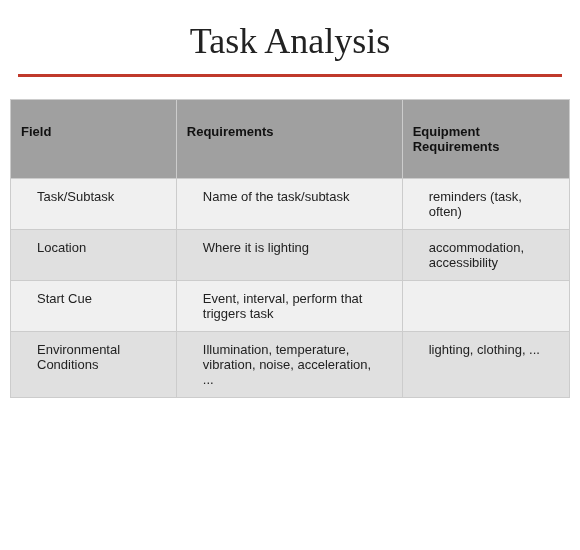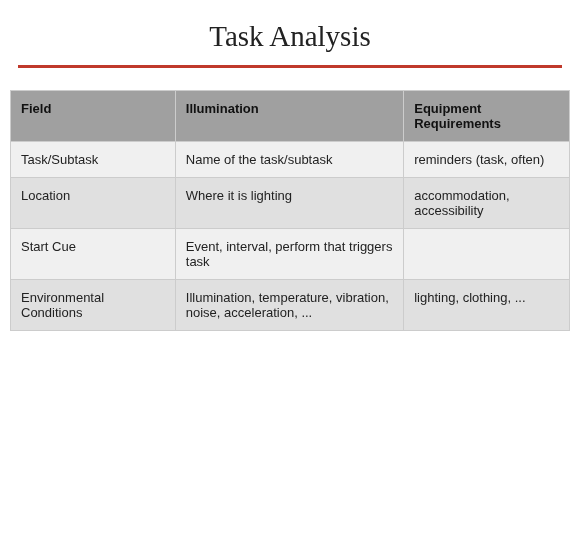--- a/index.html
+++ b/index.html
@@ -10,21 +10,21 @@
       min-height: 550px;
       padding: 0;
     }
 
     .header-section {
       padding: 20px 10px 10px 10px;
       text-align: center;
     }
 
     .page-title {
-      font-size: 29px;
+      font-size: 36px;
       font-weight: normal;
       color: #222;
       font-family: Georgia, serif;
       margin-bottom: 12px;
     }
 
     .title-underline {
       height: 3px;
       background: linear-gradient(to right, #c0392b 0%, #c0392b 100%);
       margin: 0 8px 0 8px;
@@ -39,38 +39,38 @@
       width: 100%;
       border-collapse: collapse;
       font-size: 13px;
     }
 
     thead tr {
       background-color: #a0a0a0;
     }
 
     thead th {
-      padding: 10px 10px;
+      padding: 24px 10px;
       text-align: left;
       font-weight: bold;
       color: #111;
       vertical-align: top;
       border: 1px solid #ccc;
     }
 
     tbody tr:nth-child(odd) {
       background-color: #f0f0f0;
     }
 
     tbody tr:nth-child(even) {
       background-color: #e0e0e0;
     }
 
     tbody td {
-      padding: 10px 10px;
+      padding: 10px 26px;
       border: 1px solid #ccc;
       vertical-align: top;
       color: #222;
     }
 
     .col-field { width: 170px; }
     .col-desc { width: 240px; }
     .col-req { width: 170px; }
   </style>
 </head>
@@ -79,21 +79,21 @@
 <div class="header-section">
   <h1 class="page-title">Task Analysis</h1>
   <div class="title-underline"></div>
 </div>
 
 <div class="table-container">
   <table>
     <thead>
       <tr>
         <th class="col-field">Field</th>
-        <th class="col-desc">Illumination</th>
+        <th class="col-desc">Requirements</th>
         <th class="col-req">Equipment Requirements</th>
       </tr>
     </thead>
     <tbody id="table-body">
     <tr>
           <td>Task/Subtask</td>
           <td>Name of the task/subtask</td>
           <td>reminders (task, often)</td>
         </tr>
         <tr>

